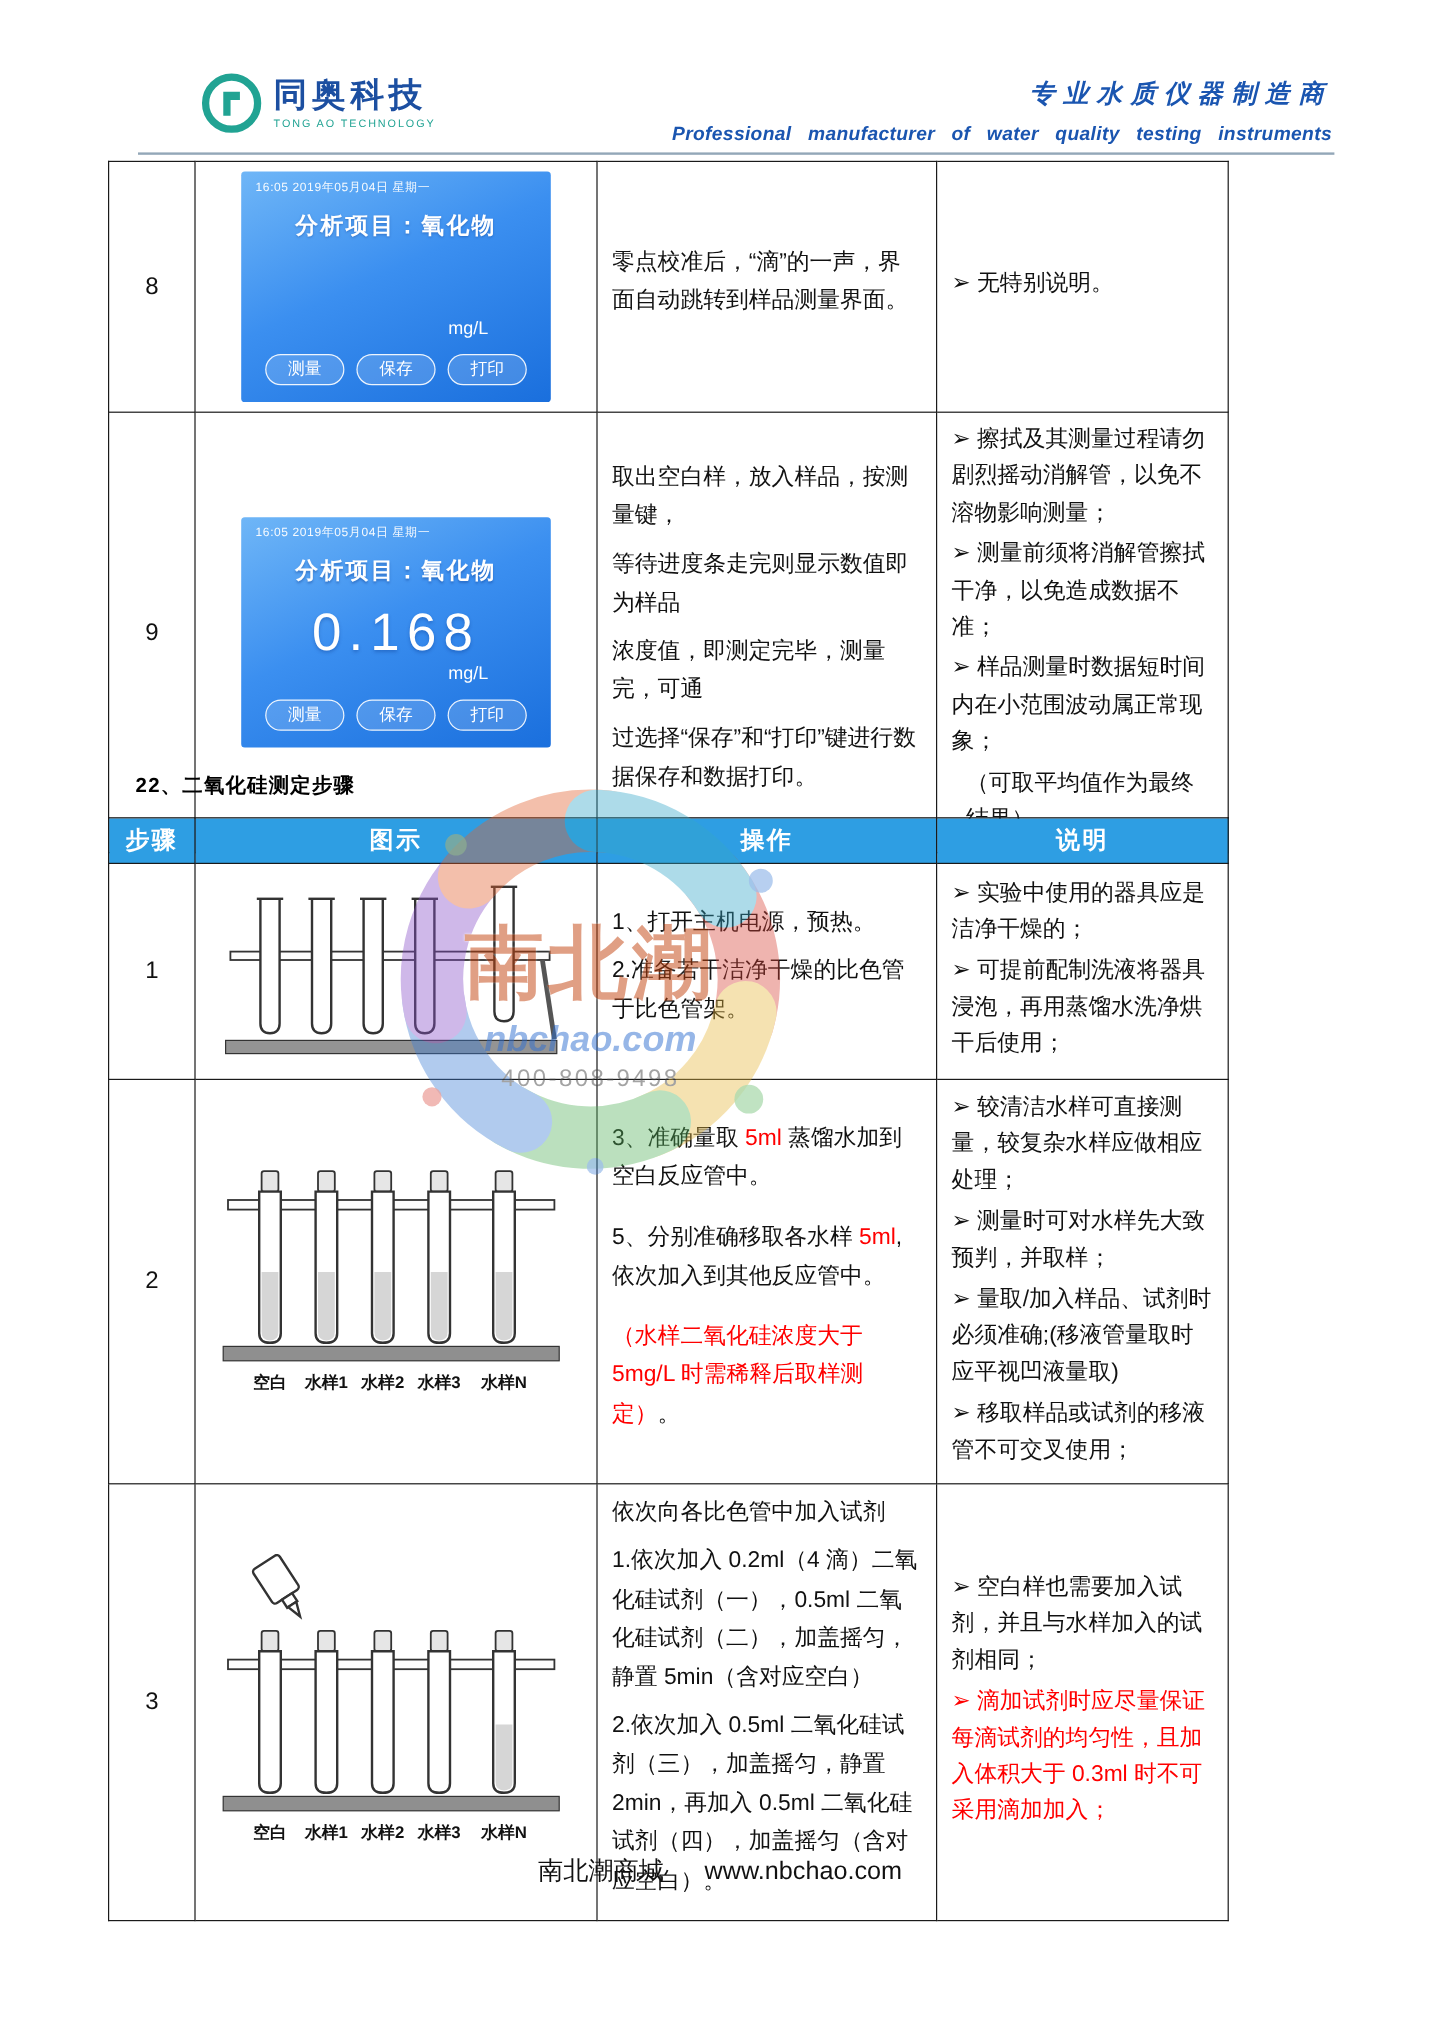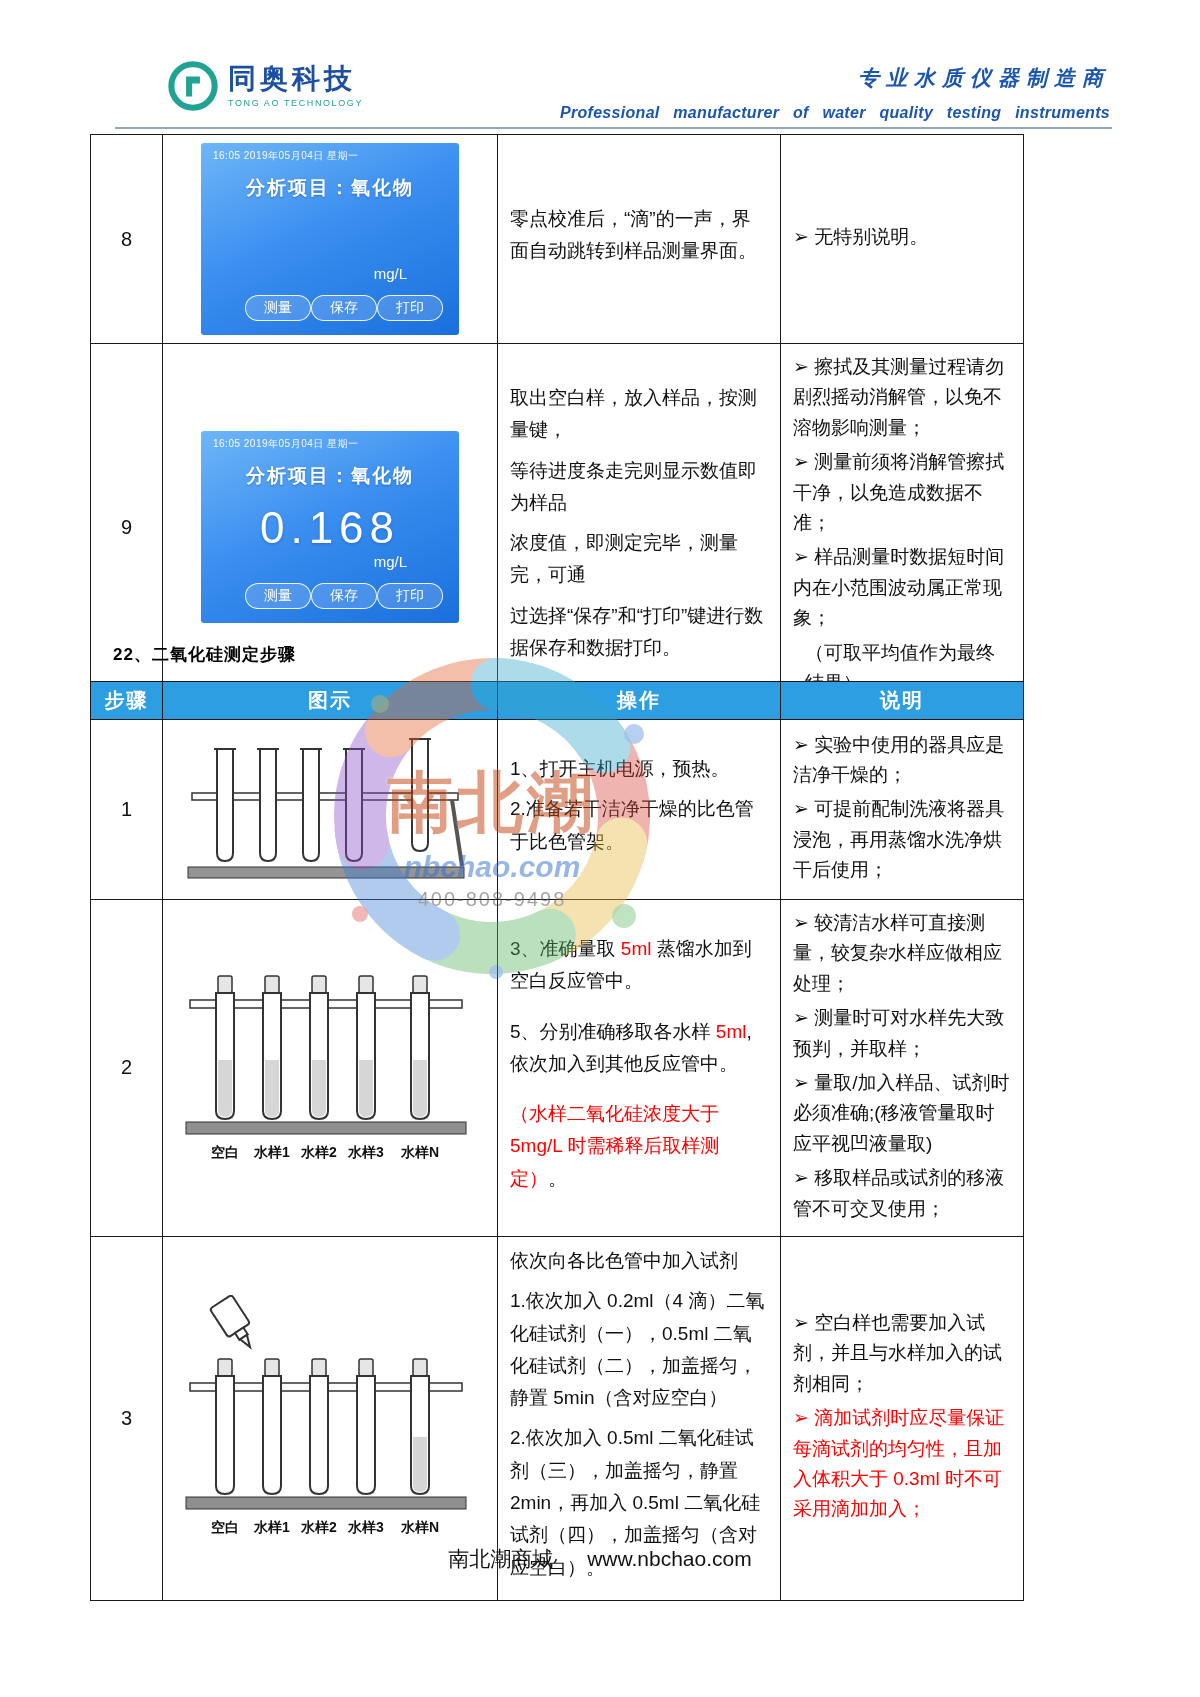--- a/index.html
+++ b/index.html
@@ -40,21 +40,21 @@
   .c-img svg { display:block; margin:0 auto; }
 
   
   .screen { width:258px; height:192px; margin:0 auto; position:relative; color:#fff;
             background:linear-gradient(155deg,#6fb6f7 0%, #3b8ff0 45%, #1a6fdd 100%);
             border-radius:3px; }
   .screen-status { font-size:10px; text-align:left; padding:6px 0 0 12px; opacity:.95; letter-spacing:.5px; }
   .screen-title { text-align:center; font-size:19px; font-weight:bold; letter-spacing:2px; margin-top:12px; text-shadow:0 1px 2px rgba(0,40,120,.35); }
   .screen-value { text-align:center; font-size:44px; letter-spacing:6px; margin-top:14px; text-shadow:0 1px 3px rgba(0,40,120,.3); }
   .screen-unit { position:absolute; right:52px; top:122px; font-size:15px; }
-  .screen-buttons { position:absolute; bottom:14px; left:0; right:0; display:flex; justify-content:space-between; padding:0 44px; }
+  .screen-buttons { position:absolute; bottom:14px; left:0; right:0; display:flex; justify-content:space-between; padding:0 20px; }
   .scr-btn { min-width:66px; text-align:center; padding:3px 10px; font-size:14px; border:1px solid rgba(255,255,255,.9);
              border-radius:14px; background:rgba(255,255,255,.16); }
 
   
   .section-title { position:absolute; top:643px; left:113px; font-size:17px; font-weight:bold; color:#000; letter-spacing:1px; }
 
   
   .tube-labels { position:relative; width:300px; height:22px; margin:2px auto 0; }
   .tube-labels span { position:absolute; top:0; transform:translateX(-50%); font-size:14px; font-weight:600; color:#111; white-space:nowrap; }
 

